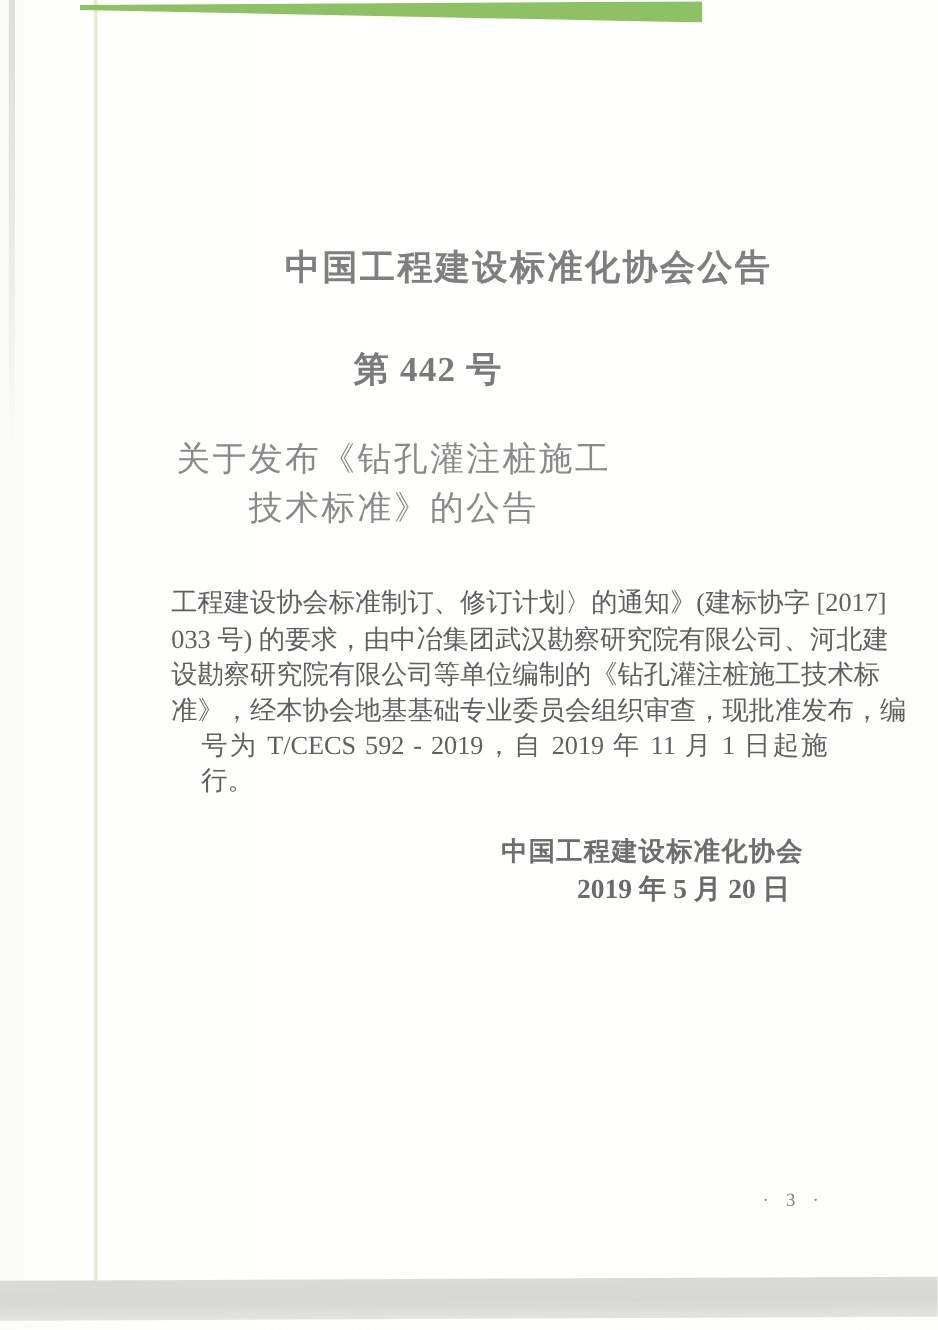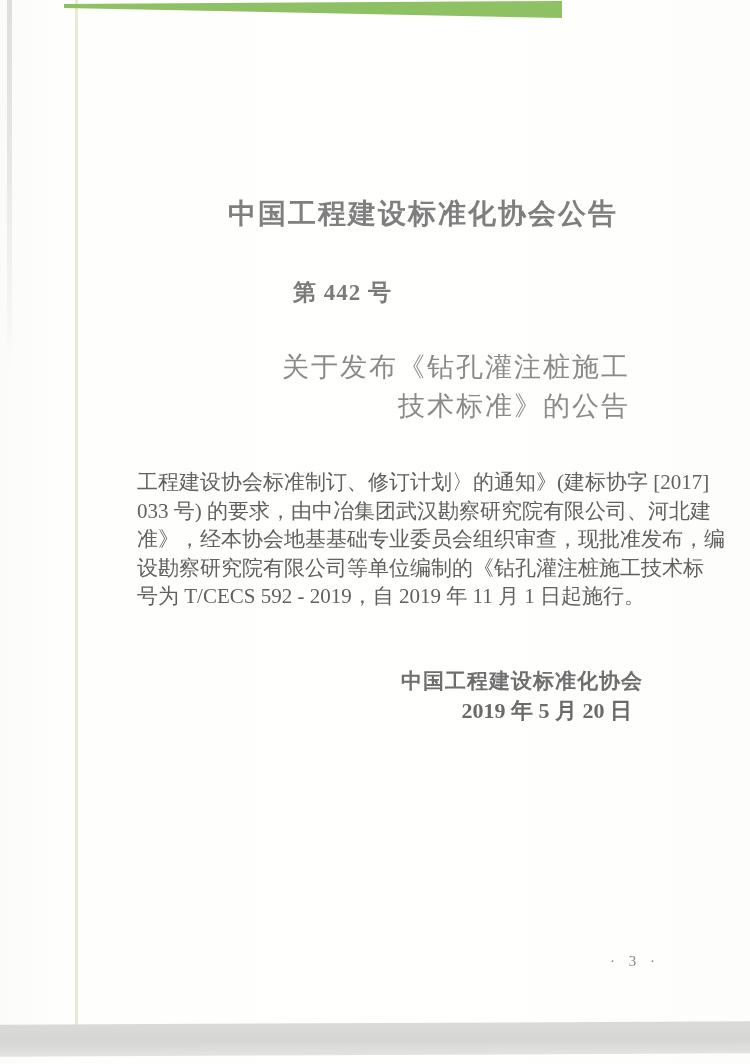--- a/index.html
+++ b/index.html
@@ -34,45 +34,45 @@
     font-weight: 700;
     font-size: 28px; letter-spacing: 2px;
     color: #7f7f7f;
     padding-left: 48px;
   }
   .number {
     position: absolute; left: 0; top: 277px; width: 685px;
     text-align: center;
     font-family: "Liberation Serif", serif;
     font-weight: 600;
-    font-size: 23px; letter-spacing: 1px;
+    font-size: 28px; letter-spacing: 1px;
     color: #7a7a7a;
   }
   .subtitle {
     position: absolute; left: 0; top: 348px; width: 630px;
-    text-align: right;
+    text-align: center;
     font-family: "Liberation Serif", serif;
     font-size: 27px; line-height: 39px; letter-spacing: 2px;
     color: #8a8a8a;
   }
   .bodytext {
     position: absolute; left: 137px; top: 468px;
     width: 525px;
     font-family: "Liberation Serif", serif;
     font-size: 21px;
     color: #606060;
   }
   .bl {
     height: 28.5px;
     text-align: justify;
     text-align-last: justify;
     white-space: nowrap;
   }
   .bl.indent { text-indent: 42px; }
-  .bl.last { text-align-last: left; white-space: normal; }
+  .bl.last { text-align-last: left; white-space: normal; margin-left: 24px; }
   .sig {
     position: absolute; right: 107px; top: 667px;
     font-family: "Liberation Sans", sans-serif;
     font-weight: 700;
     font-size: 21px; letter-spacing: 1px;
     color: #6e6e6e;
     text-align: right;
   }
   .date {
     position: absolute; right: 118px; top: 696px;
@@ -116,22 +116,22 @@
   <div class="number">第 442 号</div>
 
   <div class="subtitle">
     <div>关于发布《钻孔灌注桩施工</div>
     <div>技术标准》的公告</div>
   </div>
 
   <div class="bodytext">
     <div class="bl">工程建设协会标准制订、修订计划〉的通知》(建标协字 [2017]</div>
     <div class="bl">033 号) 的要求，由中冶集团武汉勘察研究院有限公司、河北建</div>
+    <div class="bl">设勘察研究院有限公司等单位编制的《钻孔灌注桩施工技术标</div>
     <div class="bl">准》，经本协会地基基础专业委员会组织审查，现批准发布，编</div>
-    <div class="bl">设勘察研究院有限公司等单位编制的《钻孔灌注桩施工技术标</div>
     <div class="bl last">号为 T/CECS 592 - 2019，自 2019 年 11 月 1 日起施行。</div>
   </div>
 
   <div class="sig">中国工程建设标准化协会</div>
 
   <div class="date">2019 年 5 月 20 日</div>
 
   <div class="pagenum">· 3 ·</div>
 
   <div class="bottom-band"></div>

